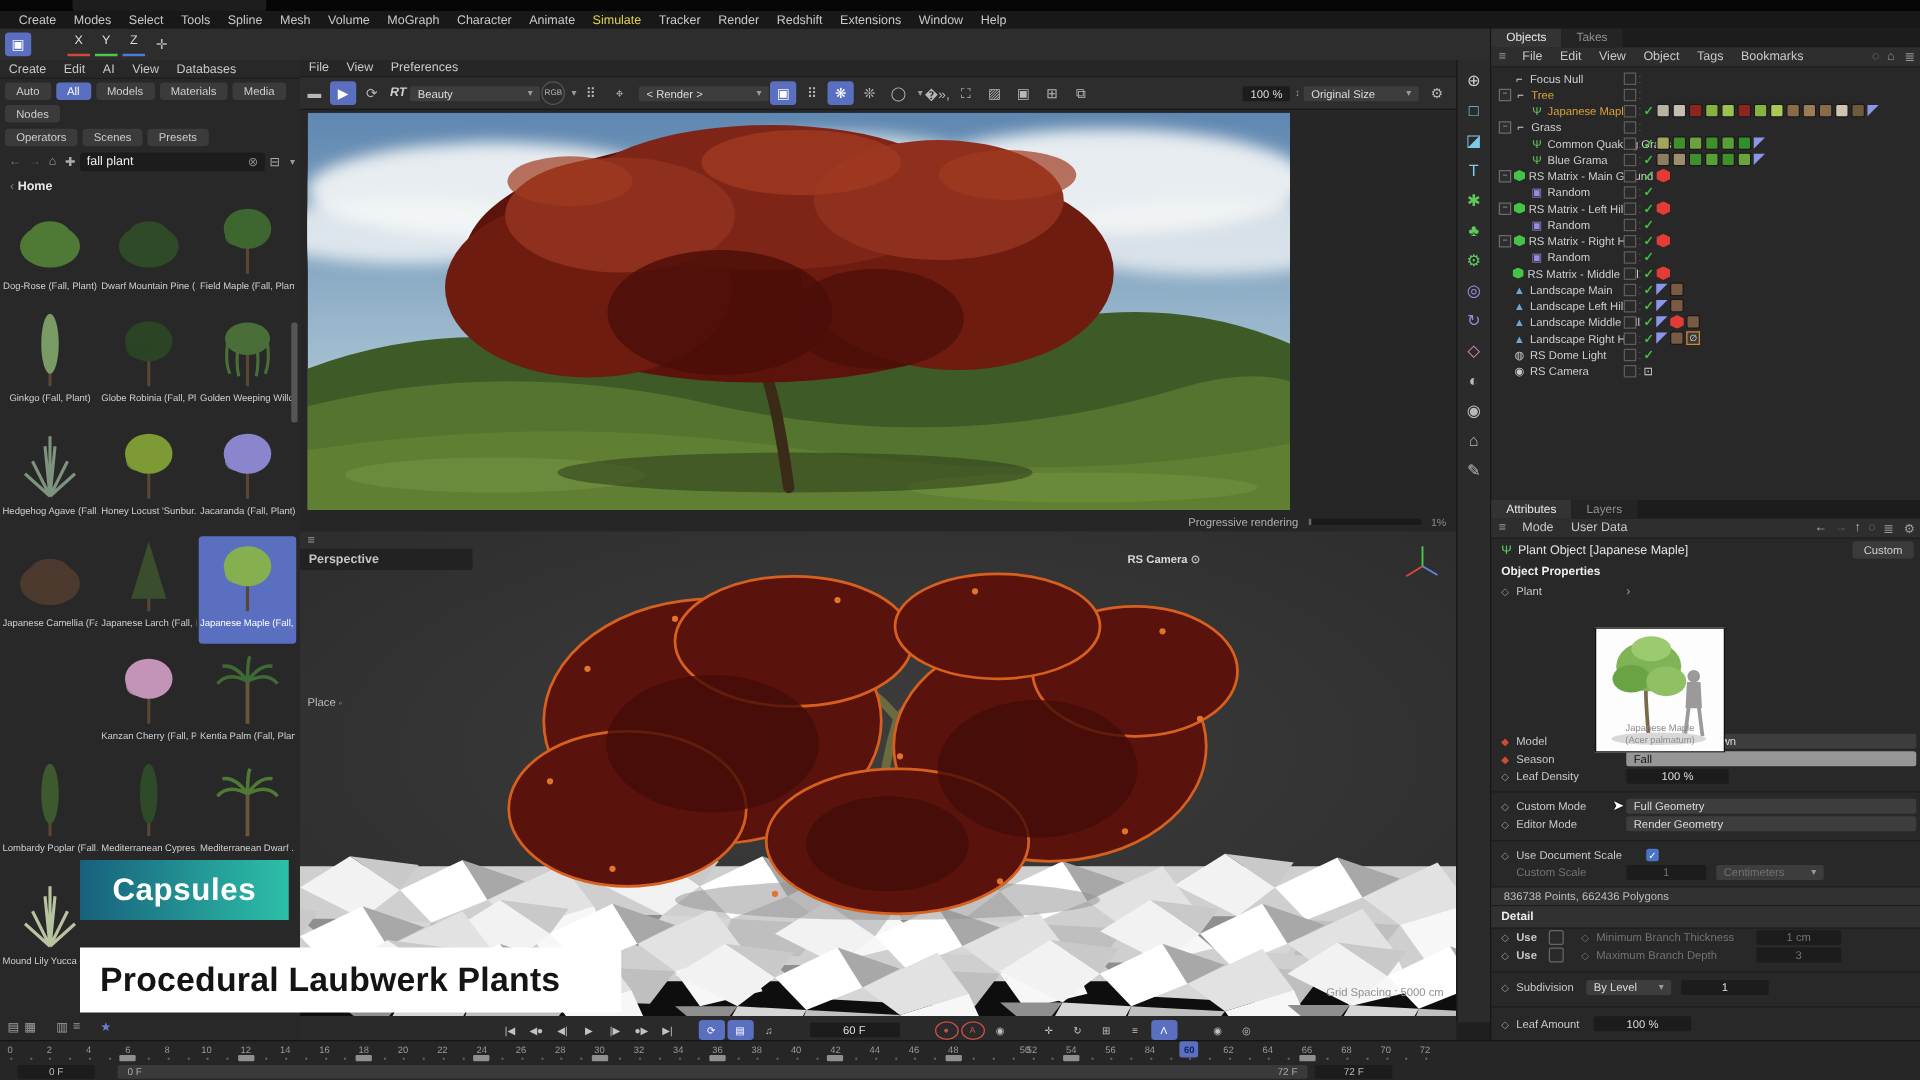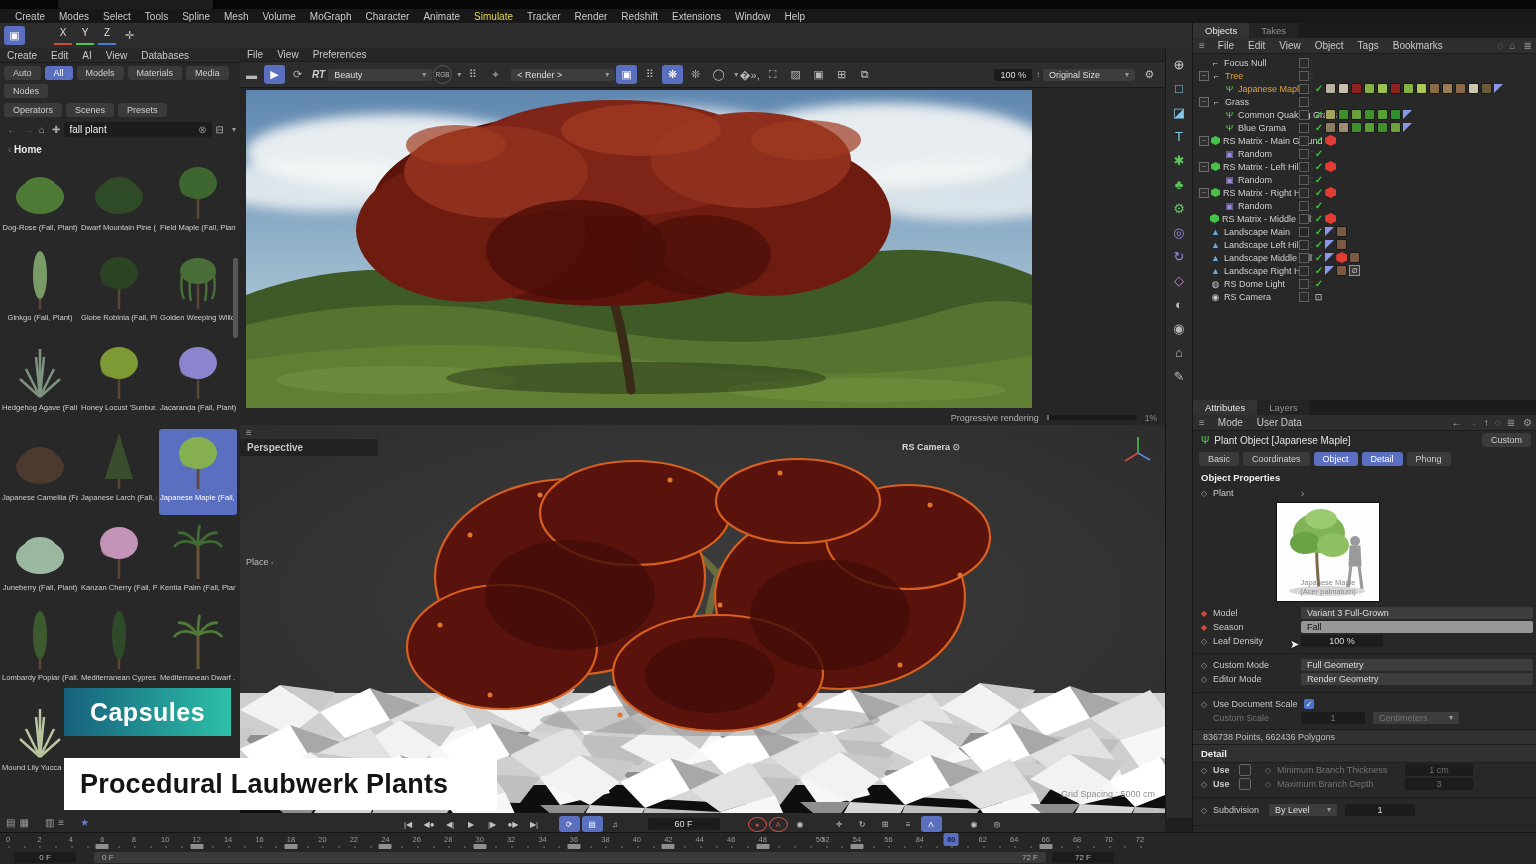--- a/index.html
+++ b/index.html
@@ -266,27 +266,20 @@
           <div class="plabel">Japanese Larch (Fall, Pl...</div>
         </div>
         <div class="pcell sel" style="left: 159px; top: 270px;">
           <div><svg width="60" height="62" viewBox="0 0 60 62">
               <line x1="30" y1="60" x2="30" y2="34" stroke="#5a4632" stroke-width="2.5"></line>
               <ellipse cx="30" cy="24" rx="19" ry="16" fill="#86b050"></ellipse>
               <ellipse cx="22" cy="30" rx="10" ry="8" fill="#86b050" opacity="0.8"></ellipse>
             </svg></div>
           <div class="plabel">Japanese Maple (Fall, ...</div>
         </div>
-        <div class="pcell" style="left: 1px; top: 360px;">
-          <div><svg width="60" height="62" viewBox="0 0 60 62">
-              <ellipse cx="30" cy="38" rx="24" ry="17" fill="#9ab8a0"></ellipse>
-              <ellipse cx="30" cy="28" rx="16" ry="10" fill="#9ab8a0"></ellipse>
-            </svg></div>
-          <div class="plabel">Juneberry (Fall, Plant)</div>
-        </div>
         <div class="pcell" style="left: 80px; top: 360px;">
           <div><svg width="60" height="62" viewBox="0 0 60 62">
               <line x1="30" y1="60" x2="30" y2="34" stroke="#5a4632" stroke-width="2.5"></line>
               <ellipse cx="30" cy="24" rx="19" ry="16" fill="#c393b8"></ellipse>
               <ellipse cx="22" cy="30" rx="10" ry="8" fill="#c393b8" opacity="0.8"></ellipse>
             </svg></div>
           <div class="plabel">Kanzan Cherry (Fall, Pl...</div>
         </div>
         <div class="pcell" style="left: 159px; top: 360px;">
           <div><svg width="60" height="62" viewBox="0 0 60 62">
@@ -851,21 +844,20 @@
         <span style="color:#9a9a9a;padding:0 3px">◌</span>
         <span style="color:#9a9a9a;padding:0 3px">≣</span>
         <span style="color:#9a9a9a;padding:0 5px">⚙</span>
       </div>
       <div class="atrow" style="height:18px">
         <span style="color:#5ec85e;margin-right:5px">Ψ</span>
         <span style="color:#e2e2e2">Plant Object [Japanese Maple]</span>
         <span style="flex:1"></span>
         <span class="chip" style="margin-right:6px">Custom</span>
       </div>
-      <div id="attr-sec-tabs" style="padding:1px 4px"><span class="chip">Basic</span><span class="chip">Coordinates</span><span class="chip sel">Object</span><span class="chip sel">Detail</span><span class="chip">Phong</span></div>
       <div class="sechdr">Object Properties</div>
 
       <div class="atrow">
         <span class="diam">◇</span>
         <span class="albl">Plant</span>
         <span style="color:#9a9a9a">›</span>
       </div>
 
       <div style="position:absolute;left:83px;top:102px;width:102px;height:98px;background:#fdfdfd;border:1px solid #111">
         <svg width="100" height="96" viewBox="0 0 100 96">
@@ -905,21 +897,21 @@
         <span class="fld" style="flex:1;margin-right:4px"><span>Full Geometry</span></span>
       </div>
       <div class="atrow">
         <span class="diam">◇</span>
         <span class="albl">Editor Mode</span>
         <span class="fld" style="flex:1;margin-right:4px"><span>Render Geometry</span></span>
       </div>
       <div style="height:6px;border-bottom:1px solid #1d1d1d;margin-bottom:4px"></div>
       <div class="atrow">
         <span class="diam">◇</span>
-        <span class="albl" style="width:91px">Use Document Scale</span>
+        <span class="albl" style="width:104px">Use Document Scale</span>
         <span class="cb">✓</span>
       </div>
       <div class="atrow">
         <span class="diam"> </span>
         <span class="albl dim">Custom Scale</span>
         <span class="fld dark dim" style="width:52px;text-align:center"><span>1</span></span>
         <span style="width:8px"></span>
         <span class="fld dim" style="width:74px"><span>Centimeters</span><span class="dd-caret" style="float:right">▾</span></span>
       </div>
       <div class="statsbar">836738 Points, 662436 Polygons</div>

